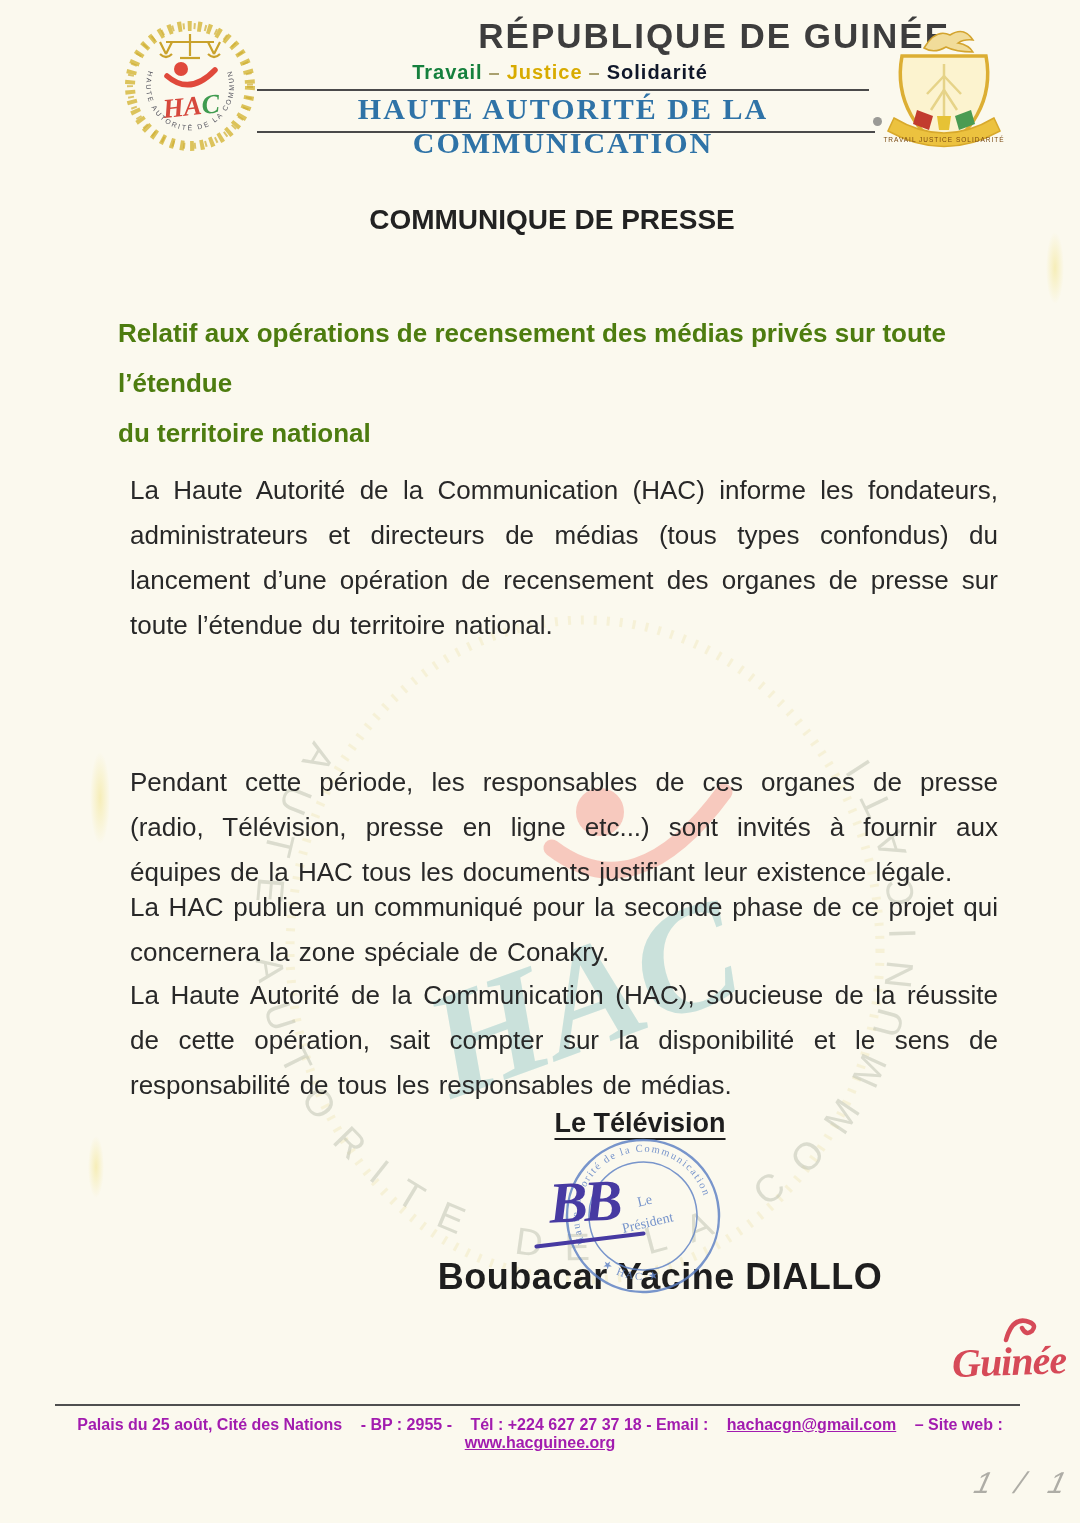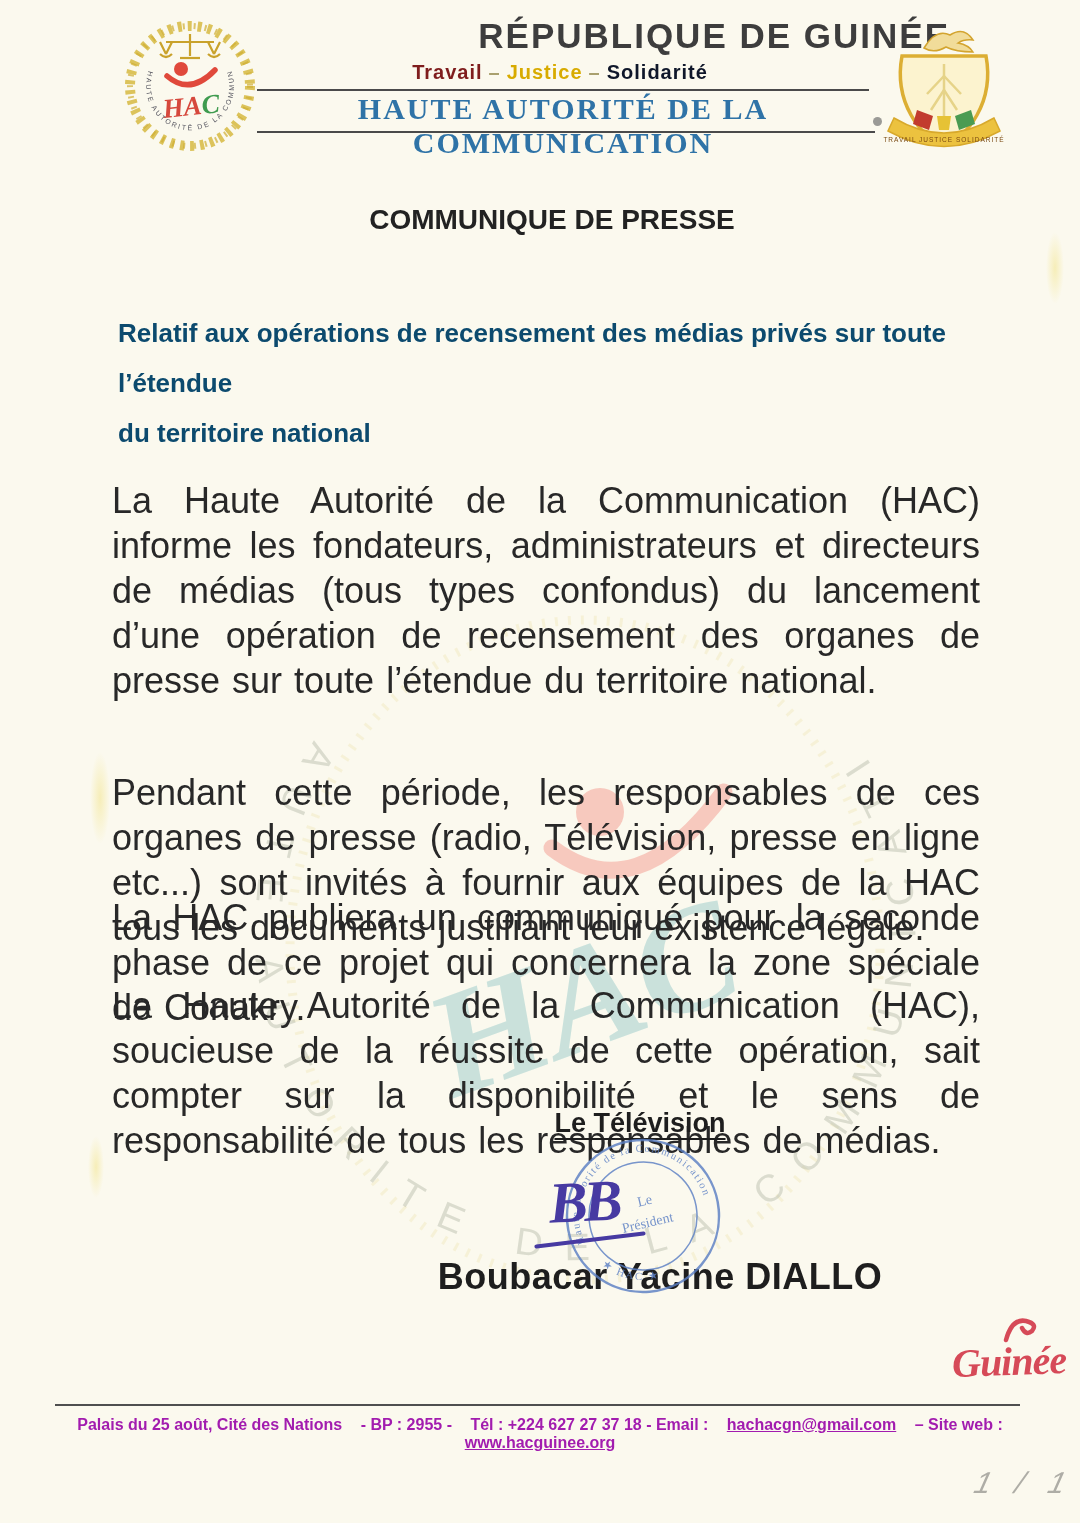--- a/index.html
+++ b/index.html
@@ -4,31 +4,31 @@
 <style>
   html,body{margin:0;padding:0;background:#d8d8d4;}
   .page{position:relative;width:1080px;height:1523px;margin:0 auto;background:#fbf9ee;
         overflow:hidden;font-family:"Liberation Sans",sans-serif;color:#262626;}
   .abs{position:absolute;z-index:1;}
   .wm{position:absolute;left:0;top:0;z-index:0;pointer-events:none;}
 
   .republic{top:16px;left:170px;width:780px;text-align:right;font-size:35px;font-weight:bold;
             color:#3d3d3d;letter-spacing:2px;}
   .motto{top:61px;left:170px;width:780px;text-align:center;font-size:20px;font-weight:bold;letter-spacing:1px;}
-  .motto .w1{color:#7f1d1d}.motto .sep{color:#a9a06e;padding:0 6px}.motto .w2{color:#d8ab00}.motto .w3{color:#0f172a}
+  .motto .w1{color:#15803d}.motto .sep{color:#a9a06e;padding:0 6px}.motto .w2{color:#d8ab00}.motto .w3{color:#0f172a}
   .rule{height:2px;background:#4a4a4a;}
   .rule1{top:89px;left:257px;width:612px;}
   .rule2{top:131px;left:257px;width:618px;}
   .authority{top:92px;left:257px;width:612px;text-align:center;font-family:"Liberation Serif",serif;
              font-weight:bold;font-size:30px;color:#2f73a7;letter-spacing:2px;}
   .graydot{top:117px;left:873px;width:9px;height:9px;border-radius:50%;background:#9a9a96;}
 
   .doc-title{top:204px;left:118px;width:868px;text-align:center;font-size:28px;font-weight:bold;color:#222;}
-  .subject{top:308px;left:118px;width:885px;font-size:26px;font-weight:bold;line-height:50px;color:#0c4a6e;}
-  .para{left:112px;width:868px;font-size:36px;line-height:45px;text-align:justify;word-spacing:2px;color:#282828;}
+  .subject{top:308px;left:118px;width:885px;font-size:26px;font-weight:bold;line-height:50px;color:#4d7c0f;}
+  .para{left:130px;width:868px;font-size:26px;line-height:45px;text-align:justify;word-spacing:2px;color:#282828;}
   .para sup{font-size:0.6em;vertical-align:super;line-height:0;}
   #p1{top:442px}#p2{top:604px}#p3{top:734px}#p4{top:859px}#p5{top:947px}
 
   .president{top:1108px;left:460px;width:360px;text-align:center;font-size:27px;font-weight:bold;
              text-decoration:underline;text-underline-offset:6px;color:#1e1e1e;}
   .sig-name{top:1256px;left:420px;width:480px;text-align:center;font-size:36px;font-weight:bold;
             letter-spacing:0.5px;color:#1e1e1e;}
   .stamp{top:1126px;left:548px;transform:rotate(-5deg);z-index:2;}
   .sig-initials{top:1168px;left:549px;font-family:"Liberation Serif",serif;font-style:italic;font-weight:bold;
                 font-size:58px;color:#473aa2;transform:rotate(-3deg);z-index:3;letter-spacing:-4px;}

